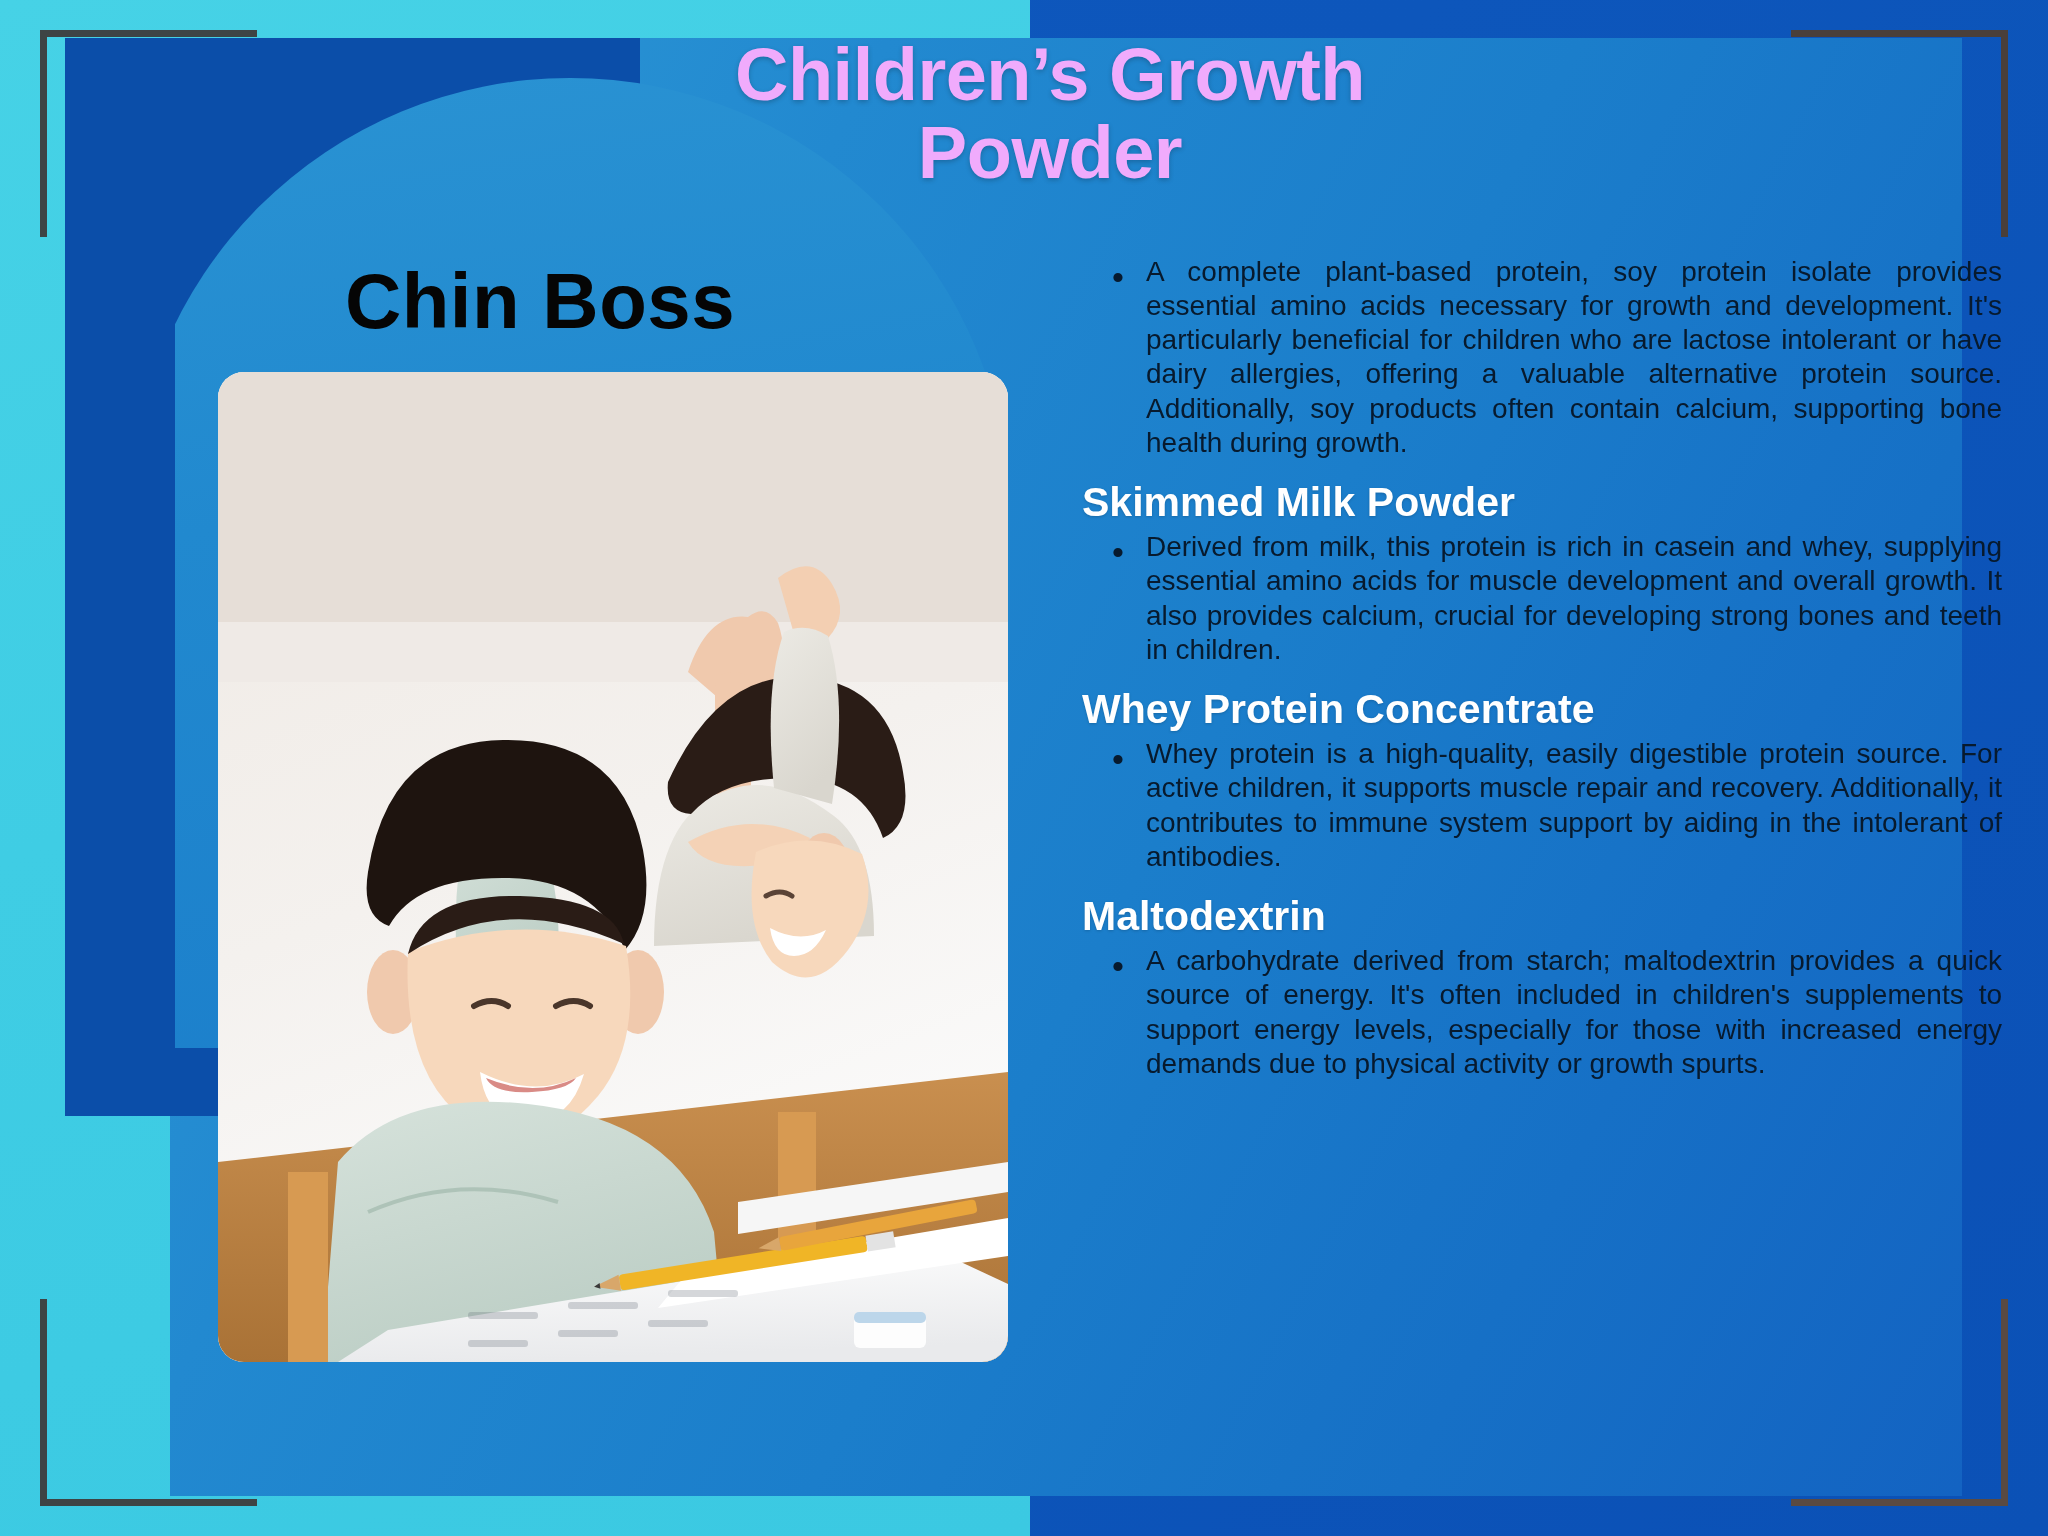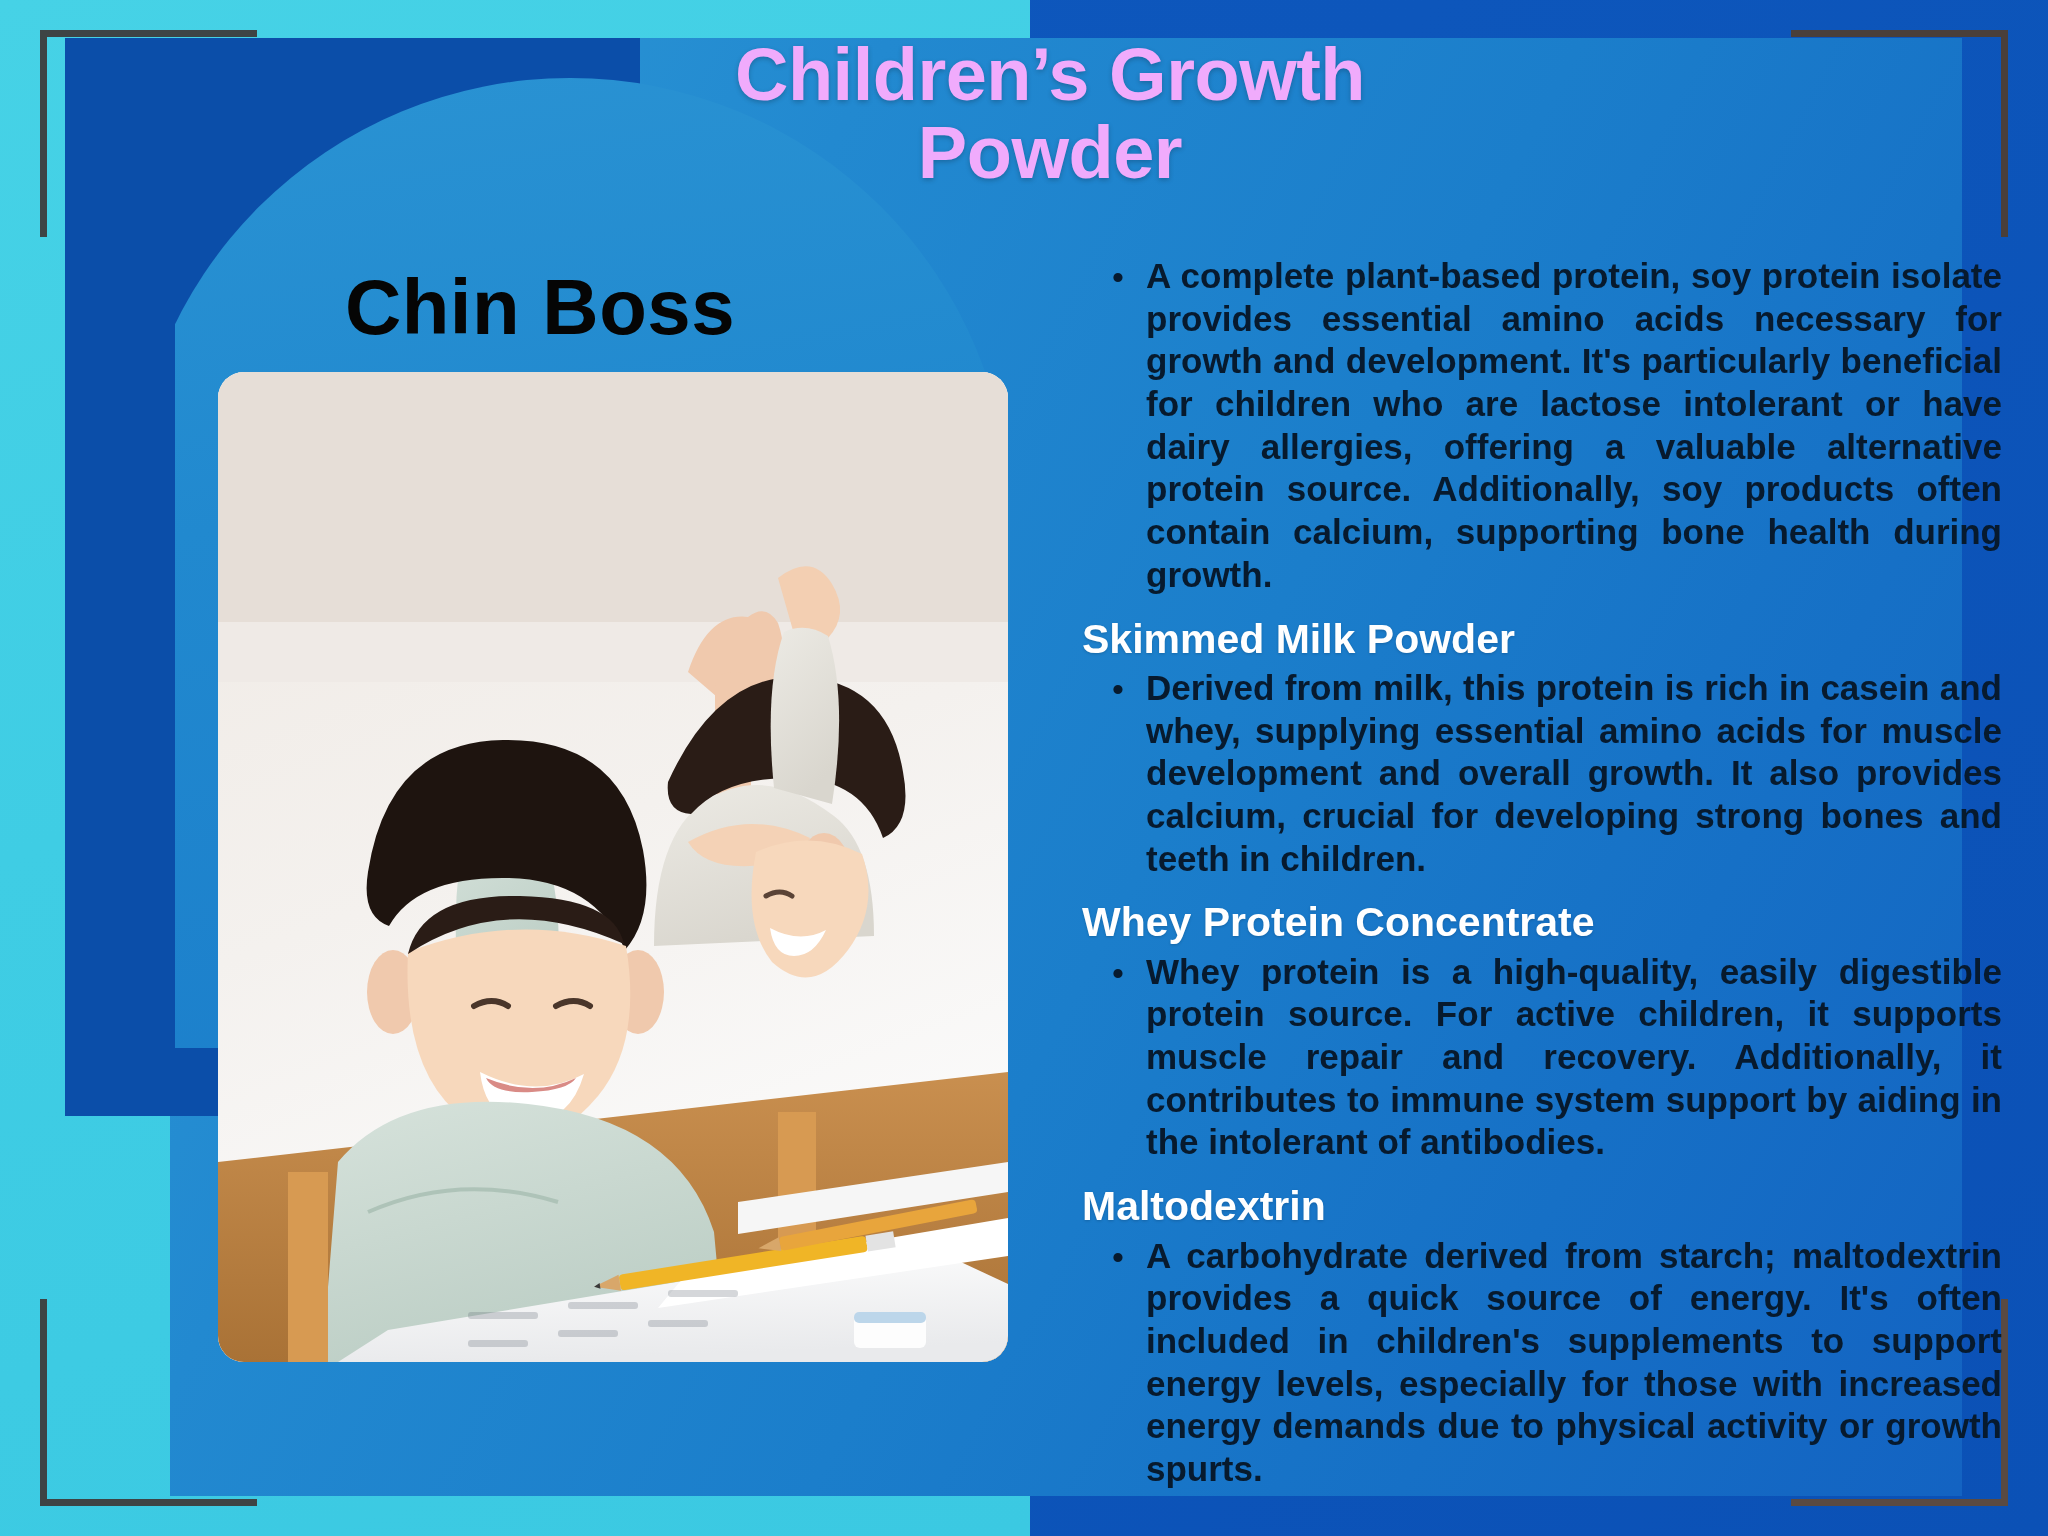--- a/index.html
+++ b/index.html
@@ -112,21 +112,20 @@
   .brand {
     position: absolute;
     left: 190px;
     top: 256px;
     width: 700px;
     text-align: center;
     color: #050505;
     font-size: 78px;
     font-weight: bold;
     letter-spacing: 0.5px;
-    margin-top: 6px;
   }
 
   
   .photo {
     position: absolute;
     left: 218px;
     top: 372px;
     width: 790px;
     height: 990px;
     border-radius: 26px;
@@ -160,25 +159,25 @@
     flex: 0 0 auto;
     width: 34px;
     color: #071a2e;
     font-size: 34px;
     line-height: 1.22;
     padding-top: 2px;
   }
   .bullet-text {
     flex: 1 1 auto;
     color: #071a2e;
-    font-size: 35px;
+    font-size: 28px;
     line-height: 1.22;
     text-align: justify;
     text-justify: inter-word;
-    font-weight: 700;
+    font-weight: 400;
   }
 </style>
 </head>
 <body>
 
 <div id="poster">
 
   <div class="bg-outer"></div>
   <div class="bg-cyan"></div>
   <div class="bg-panel"></div>

